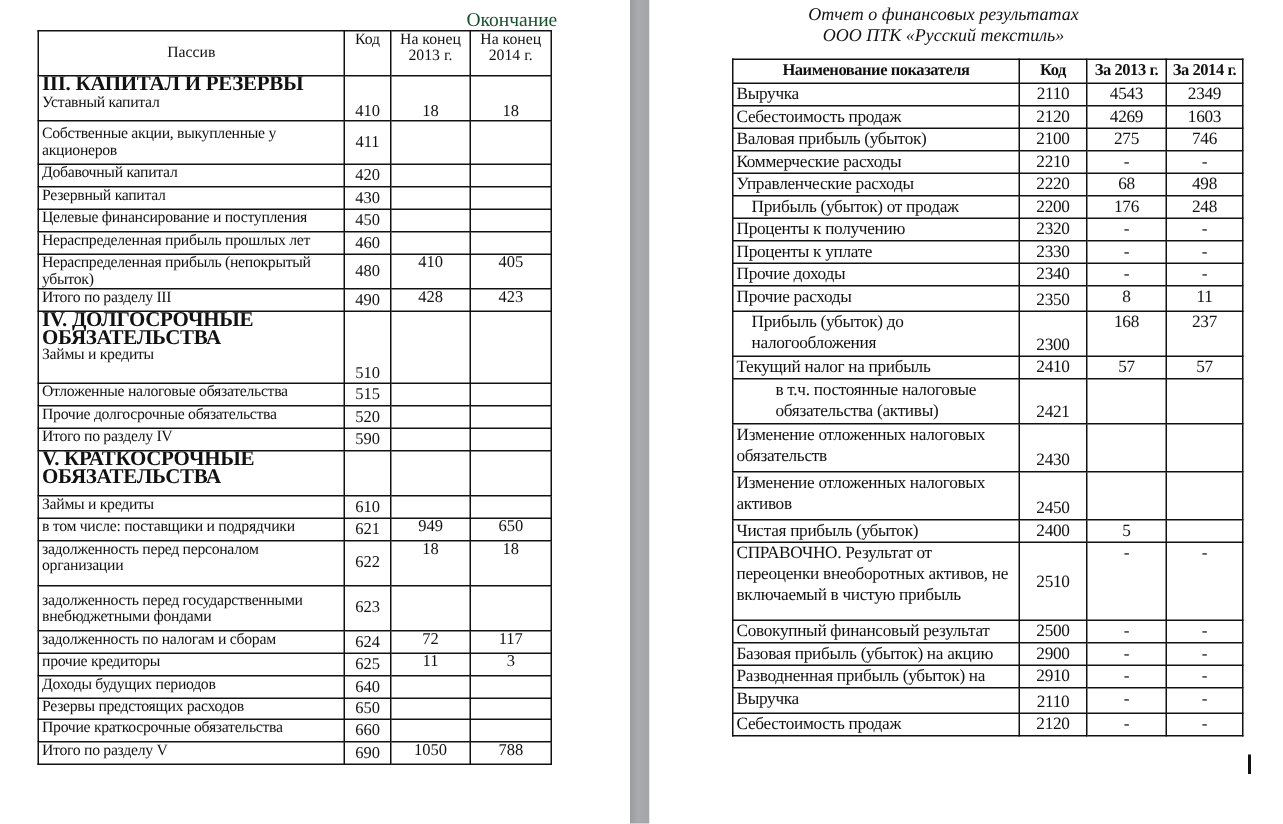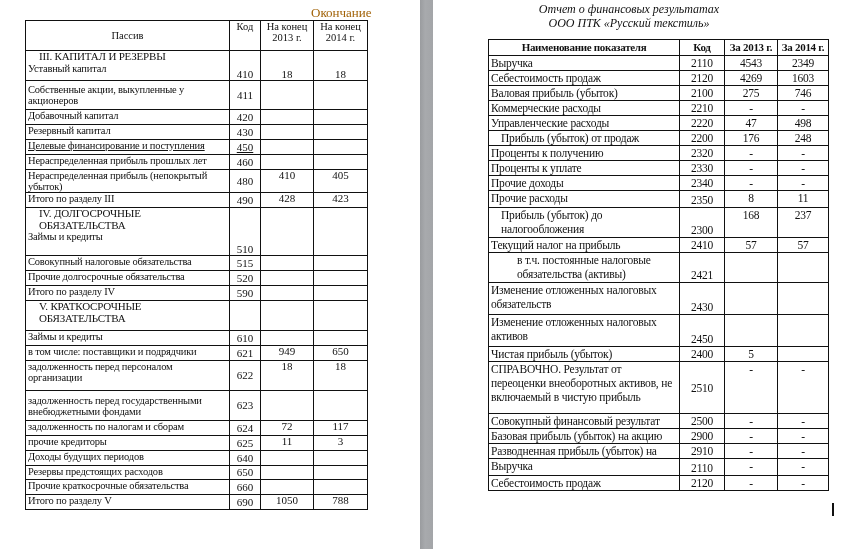--- a/index.html
+++ b/index.html
@@ -10,38 +10,38 @@
     color:#111;
   }
   .page { position:absolute; top:0; height:549px; background:#fff; }
   #page-left { left:0; width:420px; }
   #page-right { left:433px; width:422px; }
   .gutter {
     position:absolute; left:420px; top:0; width:13px; height:549px;
     background:linear-gradient(to right,#9a9c9f,#a8aaad 40%,#a3a5a8);
   }
   .continuation {
-    position:absolute; left:311px; top:5px; font-size:13px; color:#a16207;text-align:center;
+    position:absolute; left:311px; top:5px; font-size:13px; color:#14532d;text-align:center;
   }
   table { border-collapse:collapse; position:absolute; table-layout:fixed; }
   td, th {
     border:1px solid #111; padding:0 2px; font-size:10.5px; line-height:11px;
     font-weight:normal; vertical-align:top; overflow:hidden;
   }
   
   #balance-table { left:25px; top:20px; width:342px; }
   #balance-table col.c-name { width:204px; }
   #balance-table col.c-code { width:31px; }
   #balance-table col.c-y1 { width:53px; }
   #balance-table col.c-y2 { width:54px; }
   #balance-table th { text-align:center; font-size:10.5px; line-height:11px; }
   #balance-table td.num, #balance-table td.code { text-align:center; font-size:11px; }
   #balance-table td.code { vertical-align:middle; }
   #balance-table td.code.bottom { vertical-align:bottom; }
-  #balance-table .section { font-weight:normal; font-size:11px; line-height:11.5px; display:block; letter-spacing:-0.2px;margin-left:11px; }
+  #balance-table .section { font-weight:bold; font-size:14px; line-height:11.5px; display:block; letter-spacing:-0.2px; }
   #balance-table td.name { letter-spacing:-0.2px; }
 
   
   .report-title {
     position:absolute; left:0; width:422px; text-align:center; font-style:italic;
     font-size:12px; line-height:14px;
   }
   #report-title-1 { top:2px; left:-15px; }
   #report-title-2 { top:16px; left:-15px; }
   #income-table { left:55px; top:39px; width:340px; }
@@ -97,21 +97,21 @@
           <td class="code">420</td>
           <td class="num"></td>
           <td class="num"></td>
         </tr>
         <tr style="height: 15px;">
           <td class="name"><span>Резервный капитал</span></td>
           <td class="code">430</td>
           <td class="num"></td>
           <td class="num"></td>
         </tr>
-        <tr style="height: 15px; text-decoration: underline;">
+        <tr style="height: 15px;">
           <td class="name"><span>Целевые финансирование и поступления</span></td>
           <td class="code">450</td>
           <td class="num"></td>
           <td class="num"></td>
         </tr>
         <tr style="height: 15px;">
           <td class="name"><span>Нераспределенная прибыль прошлых лет</span></td>
           <td class="code">460</td>
           <td class="num"></td>
           <td class="num"></td>
@@ -128,21 +128,21 @@
           <td class="num">428</td>
           <td class="num">423</td>
         </tr>
         <tr style="height: 48px;">
           <td class="name" style="vertical-align: top;"><span class="section">IV. ДОЛГОСРОЧНЫЕ ОБЯЗАТЕЛЬСТВА</span><span>Займы и кредиты</span></td>
           <td class="code bottom">510</td>
           <td class="num" style="vertical-align: bottom;"></td>
           <td class="num" style="vertical-align: bottom;"></td>
         </tr>
         <tr style="height: 15px;">
-          <td class="name"><span>Совокупный налоговые обязательства</span></td>
+          <td class="name"><span>Отложенные налоговые обязательства</span></td>
           <td class="code">515</td>
           <td class="num"></td>
           <td class="num"></td>
         </tr>
         <tr style="height: 15px;">
           <td class="name"><span>Прочие долгосрочные обязательства</span></td>
           <td class="code">520</td>
           <td class="num"></td>
           <td class="num"></td>
         </tr>
@@ -265,21 +265,21 @@
         </tr>
         <tr style="height: 15px;">
           <td>Коммерческие расходы</td>
           <td class="code">2210</td>
           <td class="num">-</td>
           <td class="num">-</td>
         </tr>
         <tr style="height: 15px;">
           <td>Управленческие расходы</td>
           <td class="code">2220</td>
-          <td class="num">47</td>
+          <td class="num">68</td>
           <td class="num">498</td>
         </tr>
         <tr style="height: 15px;">
           <td class="indent">Прибыль (убыток) от продаж</td>
           <td class="code">2200</td>
           <td class="num">176</td>
           <td class="num">248</td>
         </tr>
         <tr style="height: 15px;">
           <td>Проценты к получению</td>

